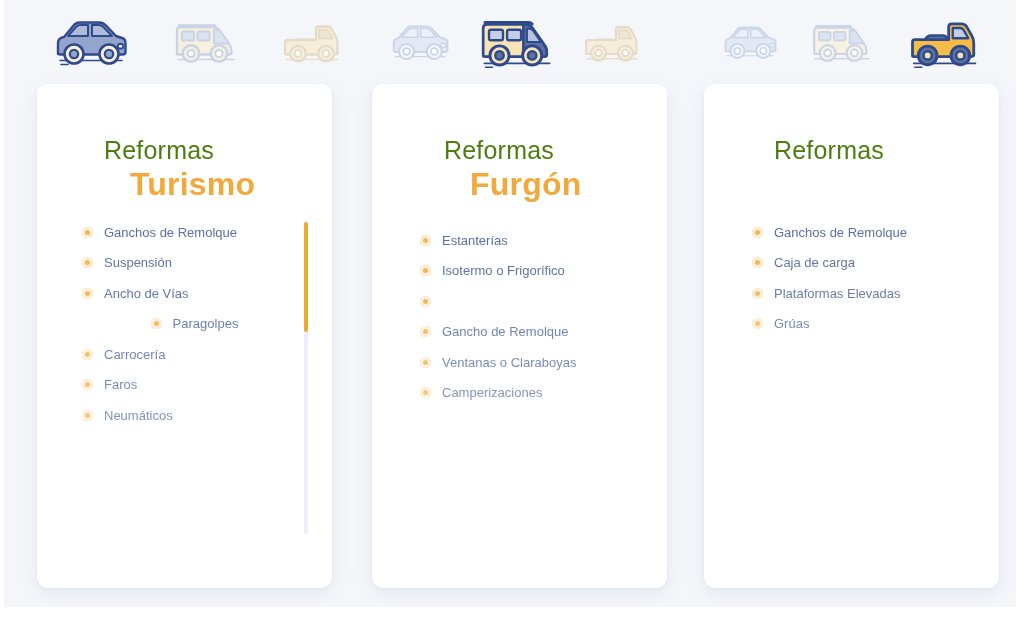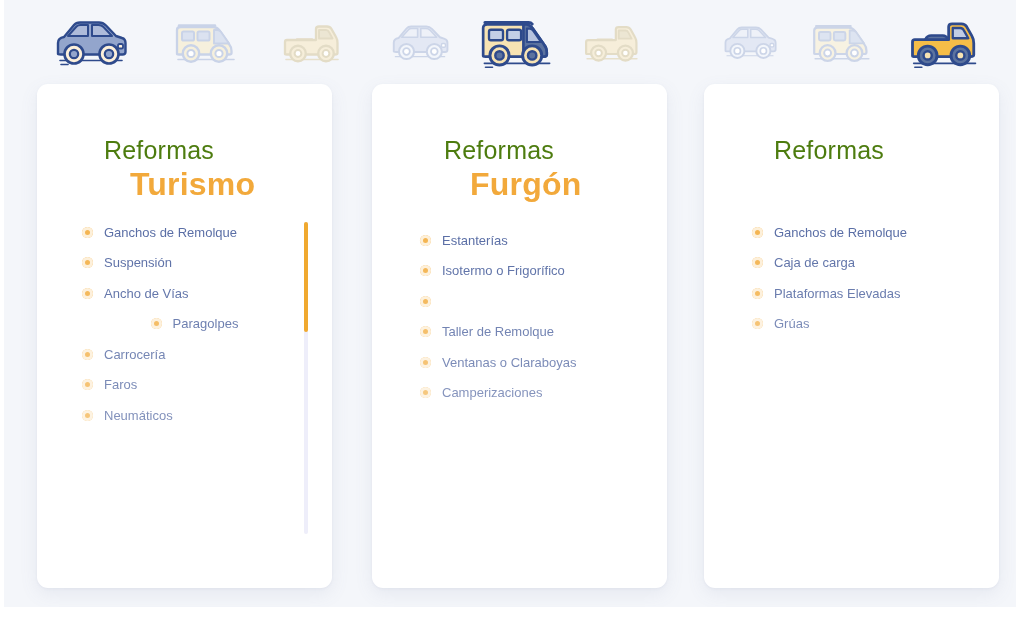--- a/index.html
+++ b/index.html
@@ -327,21 +327,21 @@
       </li>
       <li class="list-item" style="opacity:0.96;">
         <span class="bullet"></span>
         <span class="item-label">Isotermo o Frigorífico</span>
       </li>
       <li class="list-item" style="opacity:0.92;">
         <span class="bullet"></span>
       </li>
       <li class="list-item" style="opacity:0.85;">
         <span class="bullet"></span>
-        <span class="item-label">Taller de Remolque</span>
+        <span class="item-label">Gancho de Remolque</span>
       </li>
       <li class="list-item" style="opacity:0.80;">
         <span class="bullet"></span>
         <span class="item-label">Ventanas o Claraboyas</span>
       </li>
       <li class="list-item" style="opacity:0.74;">
         <span class="bullet"></span>
         <span class="item-label">Camperizaciones</span>
       </li>
     </ul>

